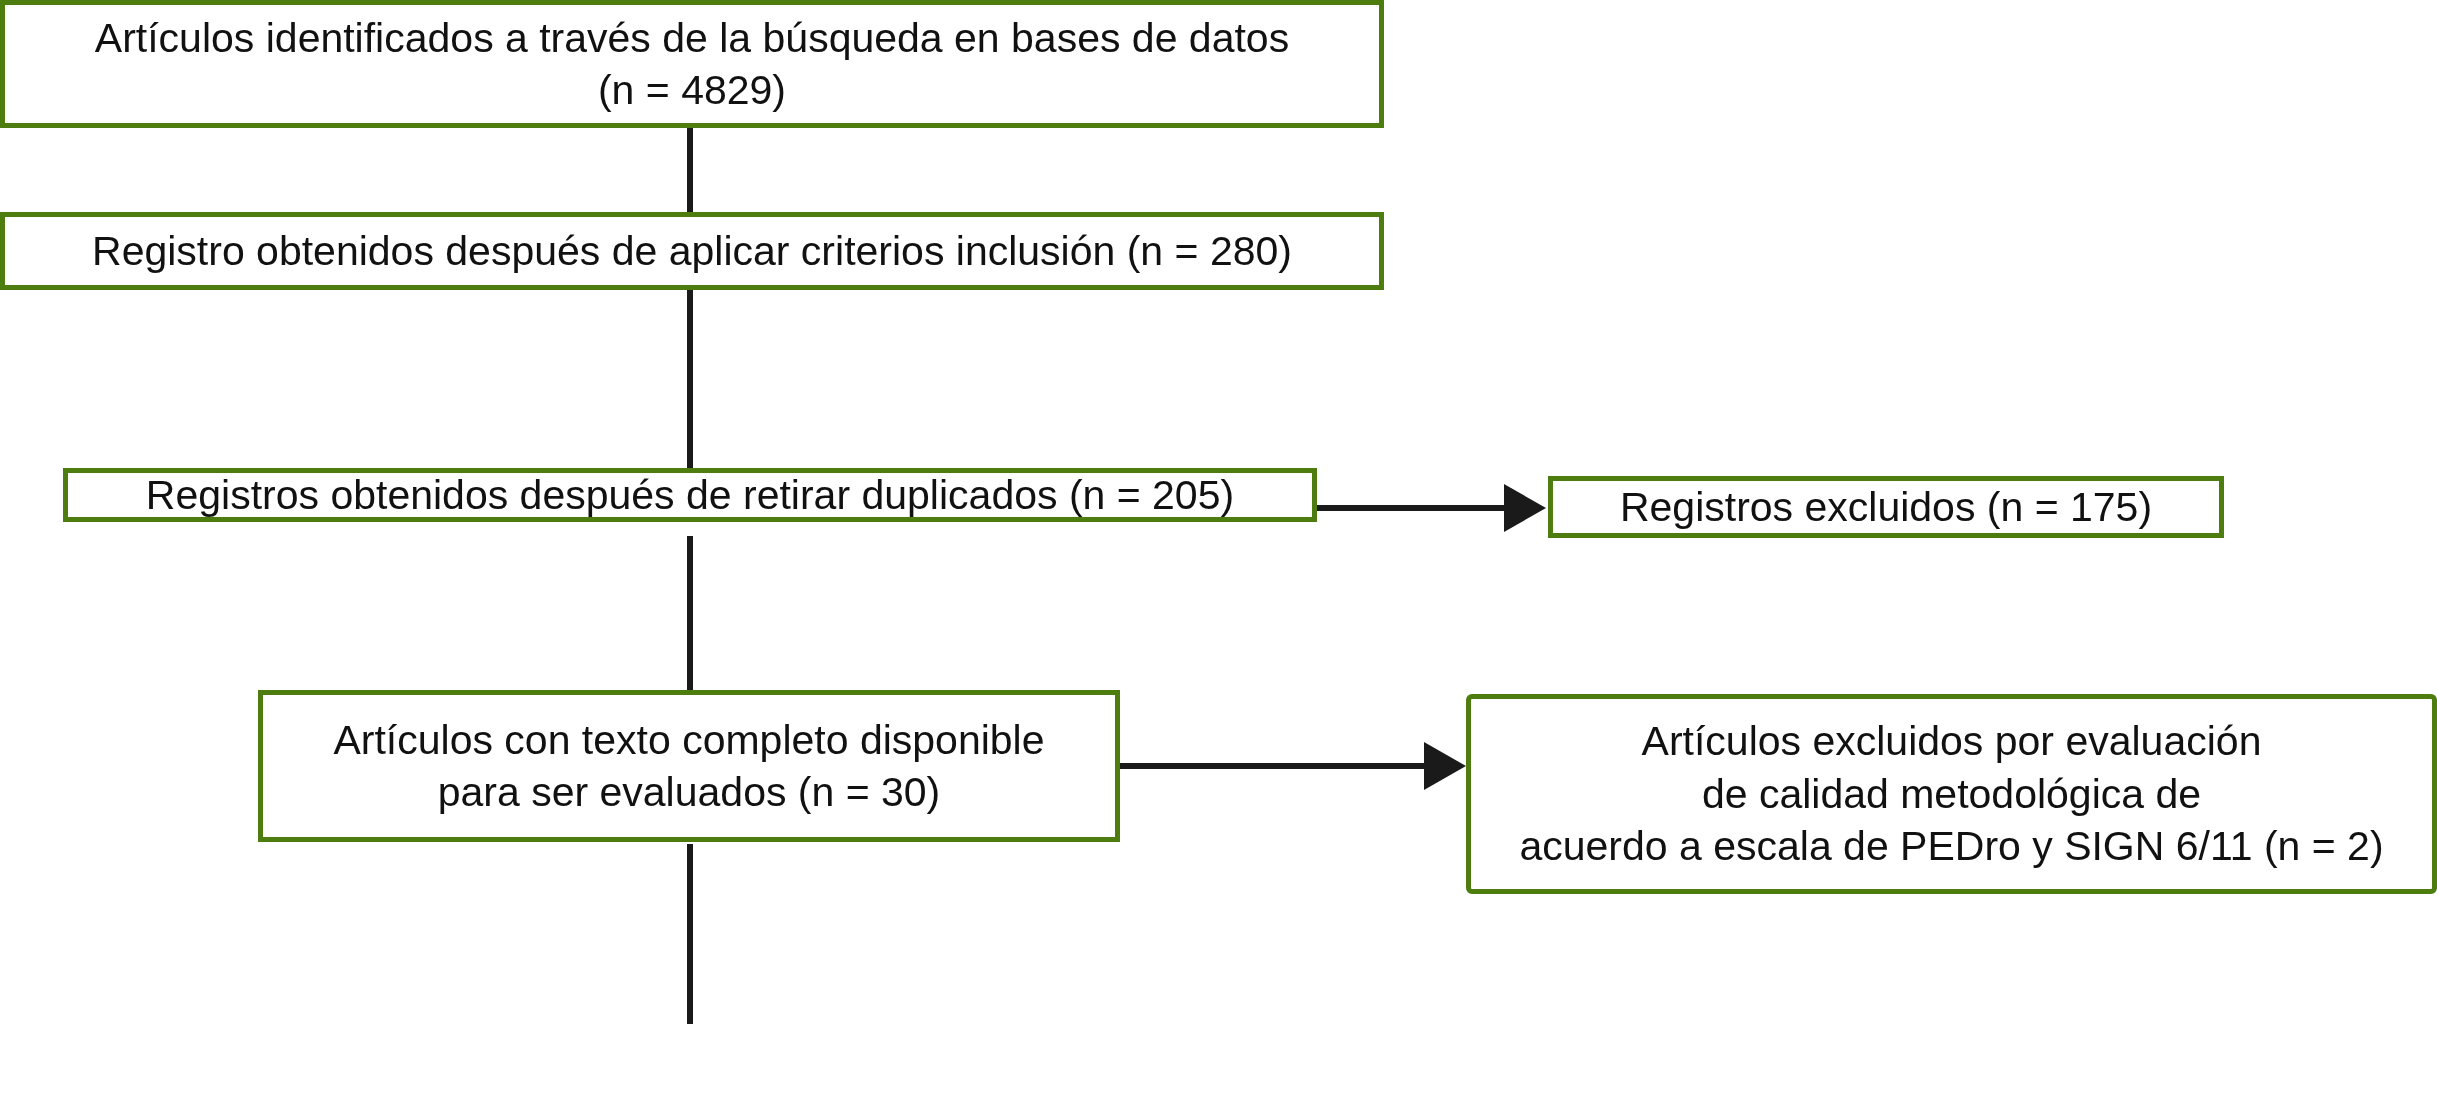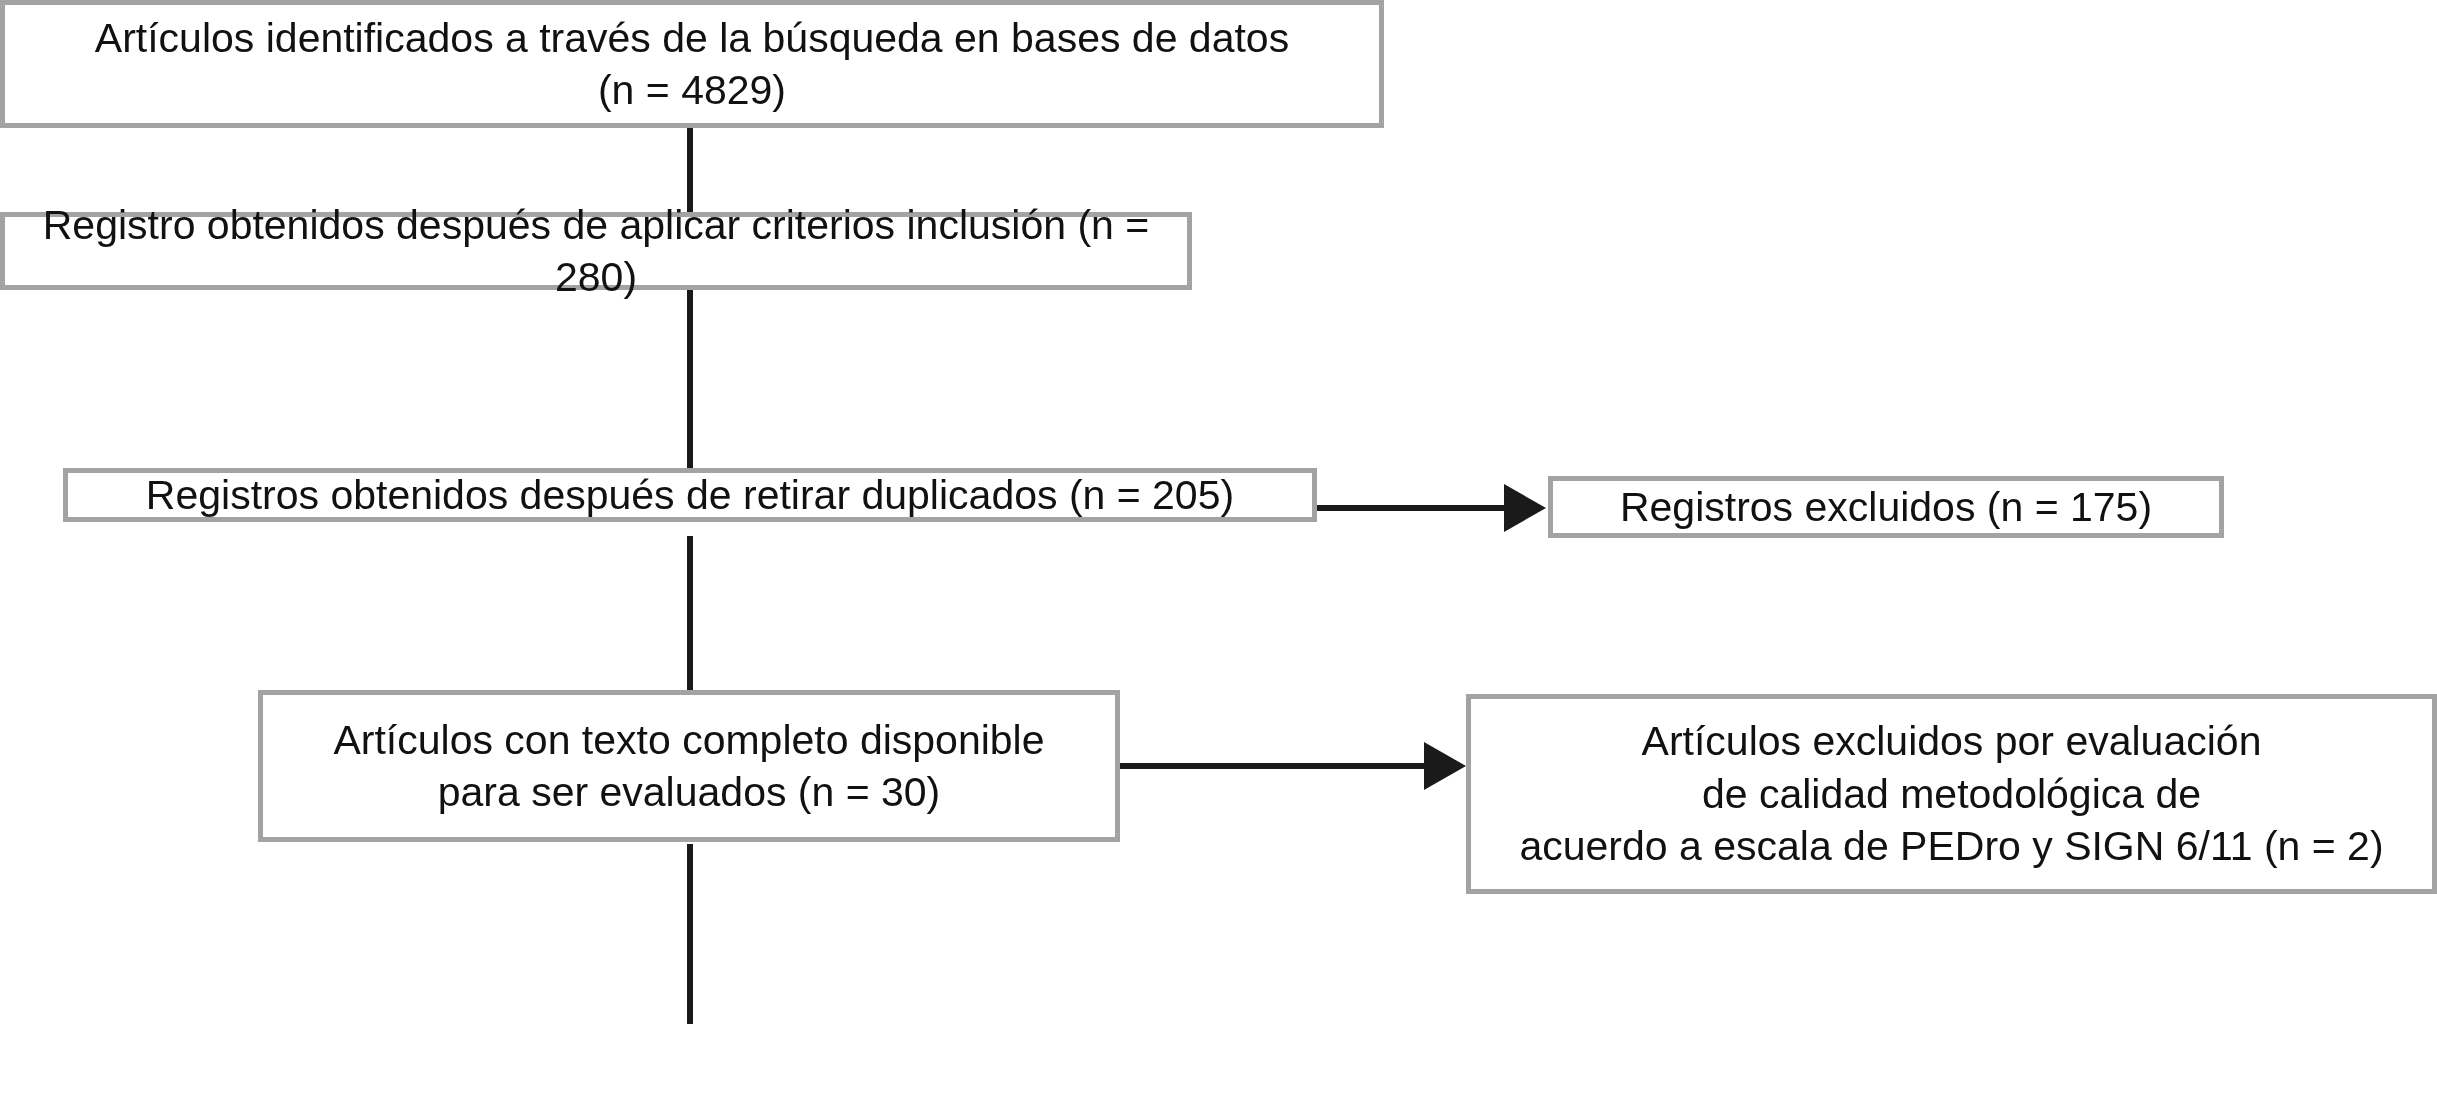--- a/index.html
+++ b/index.html
@@ -11,21 +11,21 @@
     position: relative;
     width: 2437px;
     height: 1098px;
     background: #ffffff;
     font-family: "Liberation Sans", sans-serif;
     overflow: hidden;
   }
   .flow-box {
     position: absolute;
     box-sizing: border-box;
-    border: 5px solid #a3a3a3;
+    border: 5px solid #4d7c0f;
     background: #ffffff;
     display: flex;
     align-items: center;
     justify-content: center;
     text-align: center;
     color: #111111;
     font-size: 41px;
     line-height: 1.28;
     padding: 4px 14px;
     z-index: 3;
@@ -63,27 +63,27 @@
 
   <div class="connector h-line" style="left:1312px; top:505px; width:198px;"></div>
   <div class="arrow-head" style="left:1504px; top:484px;"></div>
 
   <div class="connector h-line" style="left:1118px; top:763px; width:312px;"></div>
   <div class="arrow-head" style="left:1424px; top:742px;"></div>
 
   <div class="flow-box" style="left:0px; top:0px; width:1384px; height:128px;">Artículos identificados a través de la búsqueda en bases de datos
 (n = 4829)</div>
 
-  <div class="flow-box" style="left:0px; top:212px; width:1192px; height:78px;">Registro obtenidos después de aplicar criterios inclusión (n = 280)</div>
+  <div class="flow-box" style="left:0px; top:212px; width:1384px; height:78px;">Registro obtenidos después de aplicar criterios inclusión (n = 280)</div>
 
   <div class="flow-box" style="left:63px; top:468px; width:1254px; height:54px;">Registros obtenidos después de retirar duplicados (n = 205)</div>
 
   <div class="flow-box" style="left:1548px; top:476px; width:676px; height:62px;">Registros excluidos (n = 175)</div>
 
   <div class="flow-box" style="left:258px; top:690px; width:862px; height:152px;">Artículos con texto completo disponible
 para ser evaluados (n = 30)</div>
 
-  <div class="flow-box" style="left:1466px; top:694px; width:971px; height:200px;">Artículos excluidos por evaluación
+  <div class="flow-box" style="left:1466px; top:694px; width:971px; height:200px;border-radius:6px;">Artículos excluidos por evaluación
 de calidad metodológica de
 acuerdo a escala de PEDro y SIGN 6/11 (n = 2)</div>
 
 
 </div>
 
 </body></html>

